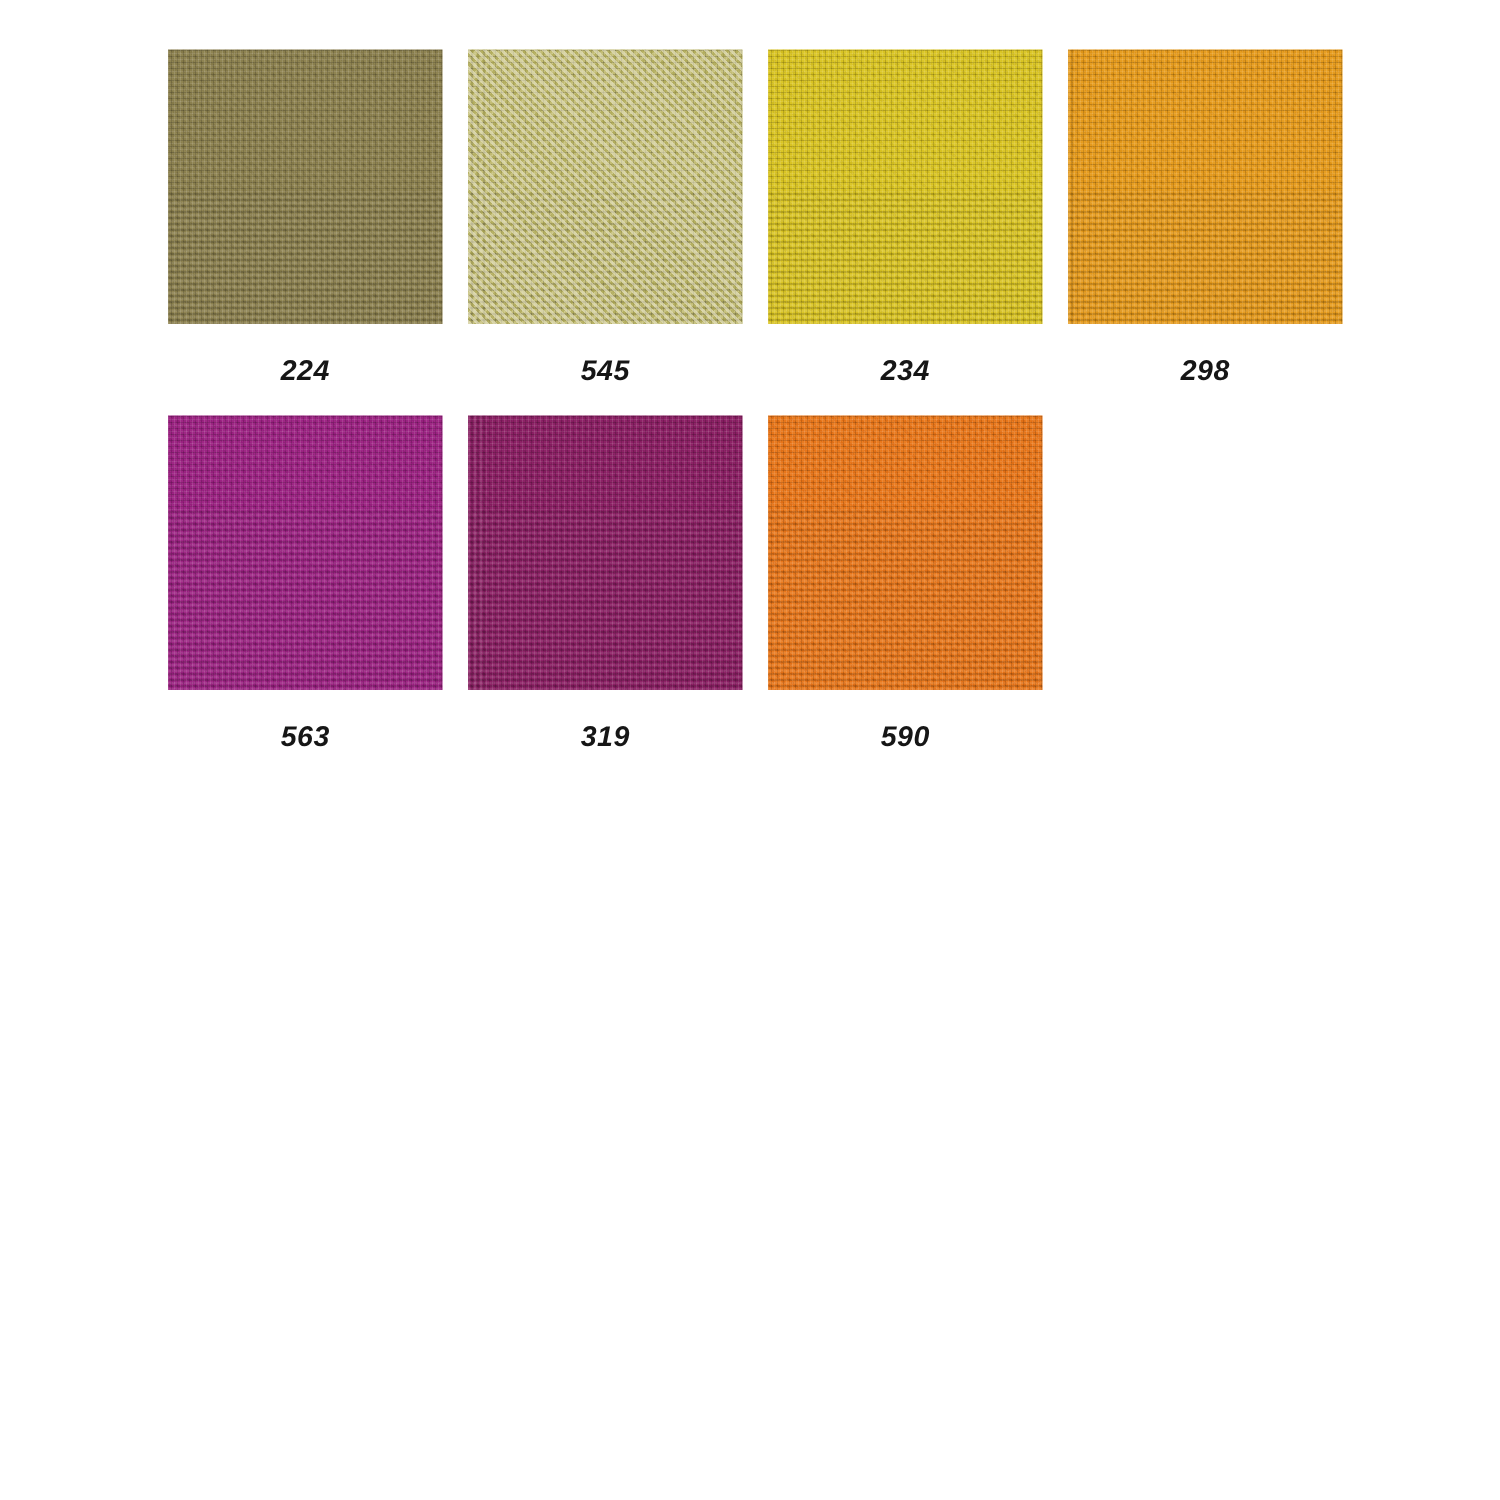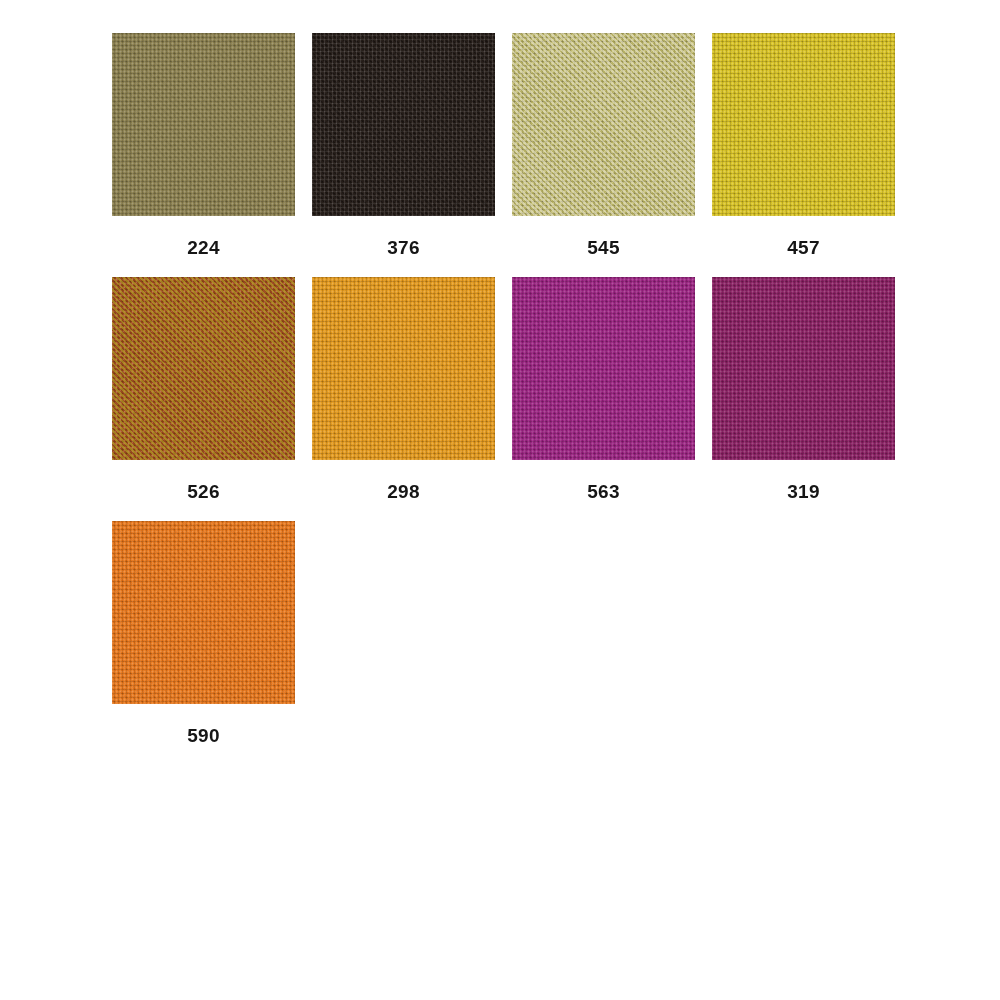--- a/index.html
+++ b/index.html
@@ -28,20 +28,21 @@
     justify-content: start;
     align-content: start;
   }
 
   .swatch-cell {
     width: 183px;
     height: 244px;
     display: flex;
     flex-direction: column;
     align-items: center;
+    font-style: italic;
   }
 
   
   .swatch-chip {
     width: 183px;
     height: 183px;
     position: relative;
     overflow: hidden;
     background-repeat: repeat;
     image-rendering: auto;
@@ -94,34 +95,26 @@
 </style>
 </head>
 <body style="background: rgb(255, 255, 255);">
 
 <div id="swatch-grid">
     <div class="swatch-cell">
       <div class="swatch-chip" style="background-color: rgb(138, 127, 78); --fleck: #a79a68; --fleck2: #6e6437; --fleck-opacity: 0.18;"></div>
       <div class="swatch-label">224</div>
     </div>
     <div class="swatch-cell">
-      <div class="swatch-chip" style="background-color: rgb(35, 27, 23); --fleck: #3d322c; --fleck2: #140f0c; --fleck-opacity: 0.3;"></div>
-      <div class="swatch-label">376</div>
-    </div>
-    <div class="swatch-cell">
       <div class="swatch-chip" style="background-color: rgb(194, 188, 116); --fleck: #e6e2c6; --fleck2: #a8a24f; --fleck-opacity: 0.58;"></div>
       <div class="swatch-label">545</div>
     </div>
     <div class="swatch-cell">
       <div class="swatch-chip" style="background-color: rgb(217, 195, 34); --fleck: #e6d449; --fleck2: #b6a214; --fleck-opacity: 0.2;"></div>
-      <div class="swatch-label">457</div>
-    </div>
-    <div class="swatch-cell">
-      <div class="swatch-chip" style="background-color: rgb(168, 82, 31); --fleck: #b0a023; --fleck2: #8c3d16; --fleck-opacity: 0.62;"></div>
-      <div class="swatch-label">526</div>
+      <div class="swatch-label">234</div>
     </div>
     <div class="swatch-cell">
       <div class="swatch-chip" style="background-color: rgb(229, 154, 28); --fleck: #efab37; --fleck2: #c8820e; --fleck-opacity: 0.22;"></div>
       <div class="swatch-label">298</div>
     </div>
     <div class="swatch-cell">
       <div class="swatch-chip" style="background-color: rgb(155, 35, 130); --fleck: #ad3a93; --fleck2: #7f166a; --fleck-opacity: 0.22;"></div>
       <div class="swatch-label">563</div>
     </div>
     <div class="swatch-cell">

